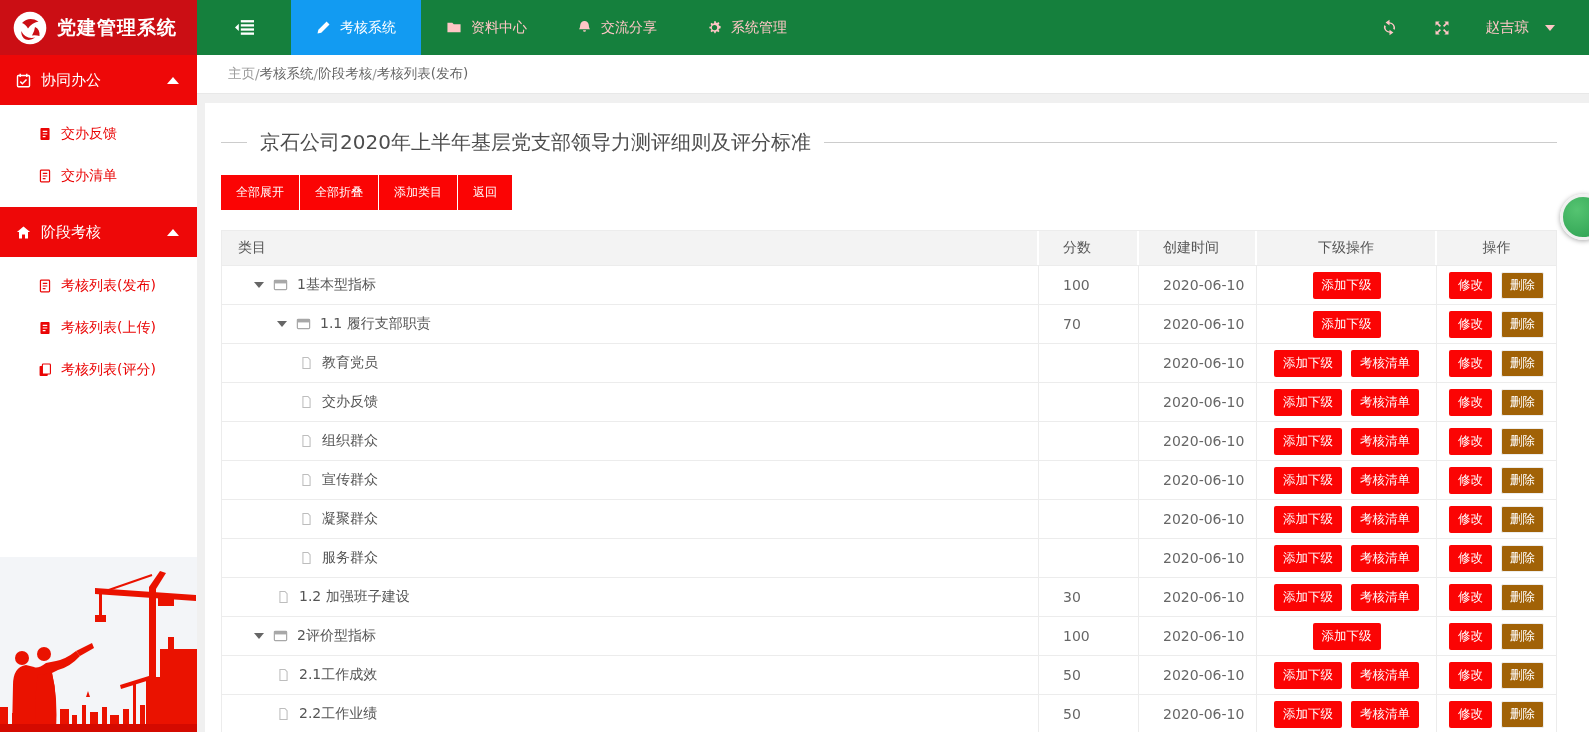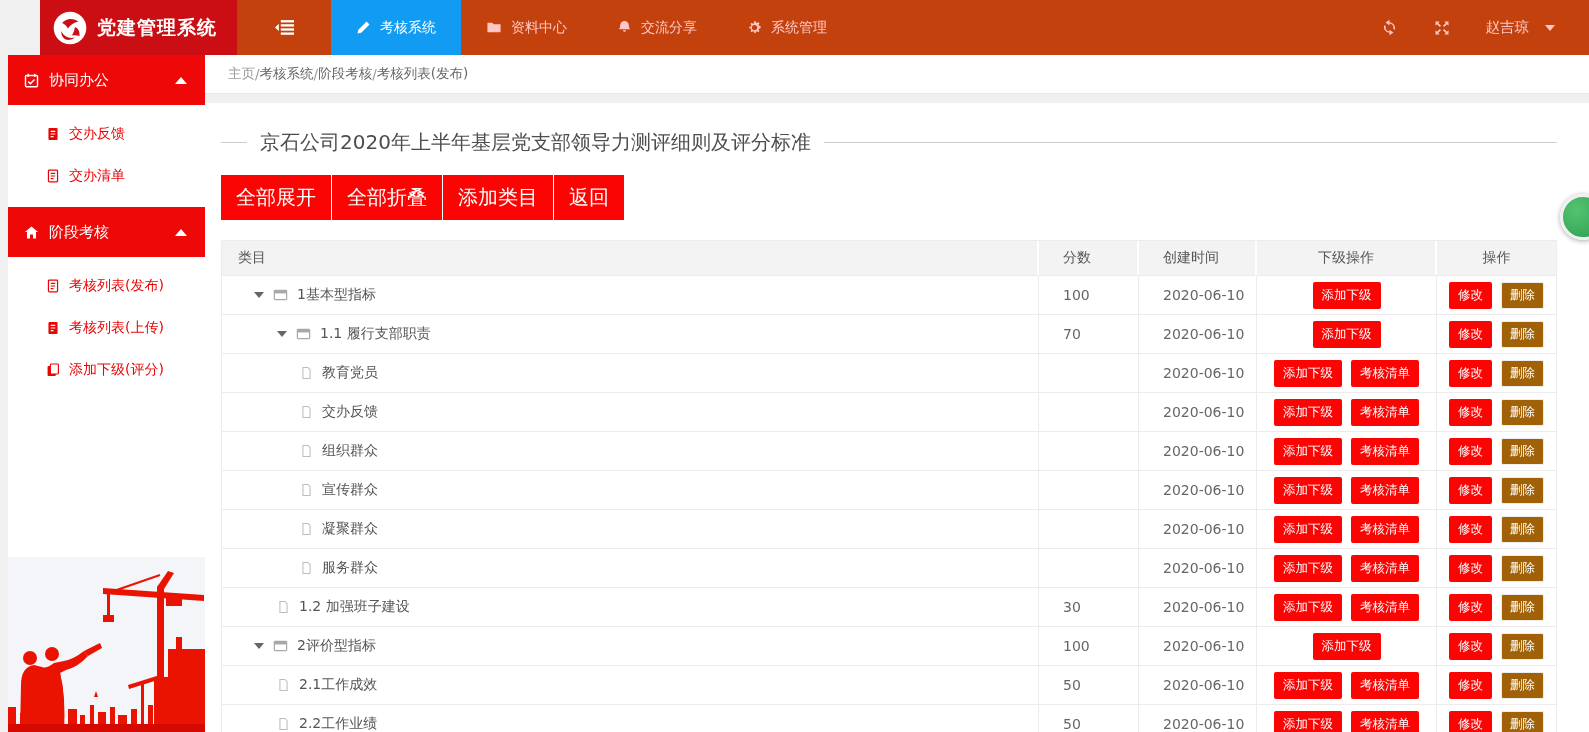--- a/index.html
+++ b/index.html
@@ -1,37 +1,37 @@
 <!DOCTYPE html>
 <html><head>
 <meta charset="utf-8">
 <style>
   html,body{margin:0;padding:0;background:#ddd;}
   *{box-sizing:border-box;}
   .app{position:relative;width:1589px;height:732px;overflow:hidden;background:#f0f0f0;
        font-family:"DejaVu Sans","Liberation Sans",sans-serif;-webkit-font-smoothing:antialiased;}
 
   
-  .topbar{position:absolute;top:0;left:0;right:0;height:55px;display:flex;align-items:stretch;background:#c2410c;z-index:3;margin-left:40px;}
+  .topbar{position:absolute;top:0;left:0;right:0;height:55px;display:flex;align-items:stretch;background:#15803d;z-index:3;}
   .logo-block{width:197px;flex:0 0 197px;background:#cb0e14;display:flex;align-items:center;gap:10px;padding-left:13px;}
   .logo-circle{width:34px;height:34px;flex:0 0 34px;}
   .app-title{color:#fff;font-size:19px;font-weight:bold;letter-spacing:1px;}
   .nav-toggle{width:94px;display:flex;align-items:center;justify-content:center;color:#fff;cursor:pointer;}
   .main-nav{display:flex;align-items:stretch;}
   .nav-tab{display:flex;align-items:center;gap:9px;padding:0 25px;color:#ffc6c6;font-size:14px;cursor:pointer;}
   .nav-tab.active{background:#129bf2;color:#fff;}
   .top-right{margin-left:auto;display:flex;align-items:center;gap:36px;padding-right:34px;color:#ffc6c6;}
   .top-icon-btn{display:flex;align-items:center;cursor:pointer;}
   .user-menu{display:flex;align-items:center;gap:16px;font-size:14.5px;cursor:pointer;}
   .caret-down-sm{width:0;height:0;border-left:5px solid transparent;border-right:5px solid transparent;border-top:6px solid #ffc6c6;}
   .icon{display:inline-flex;align-items:center;justify-content:center;line-height:0;}
   .icon svg{display:block;}
 
   
-  .sidebar{position:absolute;top:55px;left:8px;width:197px;bottom:0;background:#fff;overflow:hidden;z-index:2;}
+  .sidebar{position:absolute;top:55px;left:0;width:197px;bottom:0;background:#fff;overflow:hidden;z-index:2;}
   .side-section-header{height:50px;background:#ee0808;color:#fff;display:flex;align-items:center;gap:10px;
         padding:0 18px 0 16px;font-size:15px;cursor:pointer;}
   .side-caret-up{margin-left:auto;width:0;height:0;border-left:6px solid transparent;border-right:6px solid transparent;border-bottom:7px solid #fff;}
   .side-items{padding:8px 0 10px 0;background:#fff;}
   .side-item{height:42px;display:flex;align-items:center;gap:9px;padding-left:38px;color:#ea0505;font-size:14px;cursor:pointer;}
   .side-art{position:absolute;left:0;right:0;bottom:0;height:175px;}
   .side-art svg{display:block;}
 
   
   .main{position:absolute;left:197px;top:55px;right:0;bottom:0;background:#f0f0f0;}
@@ -42,21 +42,21 @@
   .crumb-sep{color:#999;}
   .panel{position:absolute;top:48px;left:8px;right:0;bottom:0;background:#fff;padding:26px 32px 0 8px;}
 
   .title-row{display:flex;align-items:center;gap:13px;margin-left:8px;}
   .title-line{height:1px;background:#ccc;}
   .title-line.short{width:26px;flex:0 0 26px;}
   .title-line.long{flex:1;}
   .page-title{font-size:20px;color:#4d4d4d;white-space:nowrap;}
 
   .toolbar{margin:19px 0 0 8px;display:flex;}
-  .tb-btn{background:#fb0404;color:#fff;border:none;font-size:20px;padding:9px 15px;margin-right:1px;cursor:pointer;
+  .tb-btn{background:#fb0404;color:#fff;border:none;font-size:12px;padding:9px 15px;margin-right:1px;cursor:pointer;
           font-family:inherit;}
 
   .grid{margin:20px 0 0 8px;}
   .thead{display:flex;height:36px;background:#f3f3f3;border:1px solid #ececec;}
   .th{display:flex;align-items:center;font-size:14px;color:#555;border-right:2px solid #fff;}
   .th:last-child{border-right:none;}
   .trow{display:flex;height:39px;background:#fff;border:1px solid #ececec;border-top:none;}
   .td{display:flex;align-items:center;font-size:14px;color:#555;border-right:1px solid #ececec;overflow:hidden;}
   .td:last-child{border-right:none;}
   .c0{flex:1;padding-left:16px;}
@@ -223,21 +223,21 @@
             </span>
             <span>考核列表(上传)</span>
           </div>
           <div class="side-item">
             <span class="icon">
               <svg viewBox="0 0 16 16" width="14" height="14">
                 <rect x="1.8" y="3.4" width="9.4" height="11.4" rx="1" fill="currentColor"></rect>
                 <rect x="5" y="1.2" width="9.2" height="11.4" rx="1" fill="#fff" stroke="currentColor" stroke-width="1.3"></rect>
               </svg>
             </span>
-            <span>添加下级(评分)</span>
+            <span>考核列表(评分)</span>
           </div>
         </div>
       </div>
     <div class="side-art">
       <svg viewBox="0 0 197 175" width="197" height="175" preserveAspectRatio="none">
         <rect x="0" y="0" width="197" height="175" fill="#f3f5f8"></rect>
         <g fill="#ea1200">
 
           <rect x="149" y="30" width="7" height="118"></rect>
           <polygon points="95,31 196,38 196,44 95,37"></polygon>

